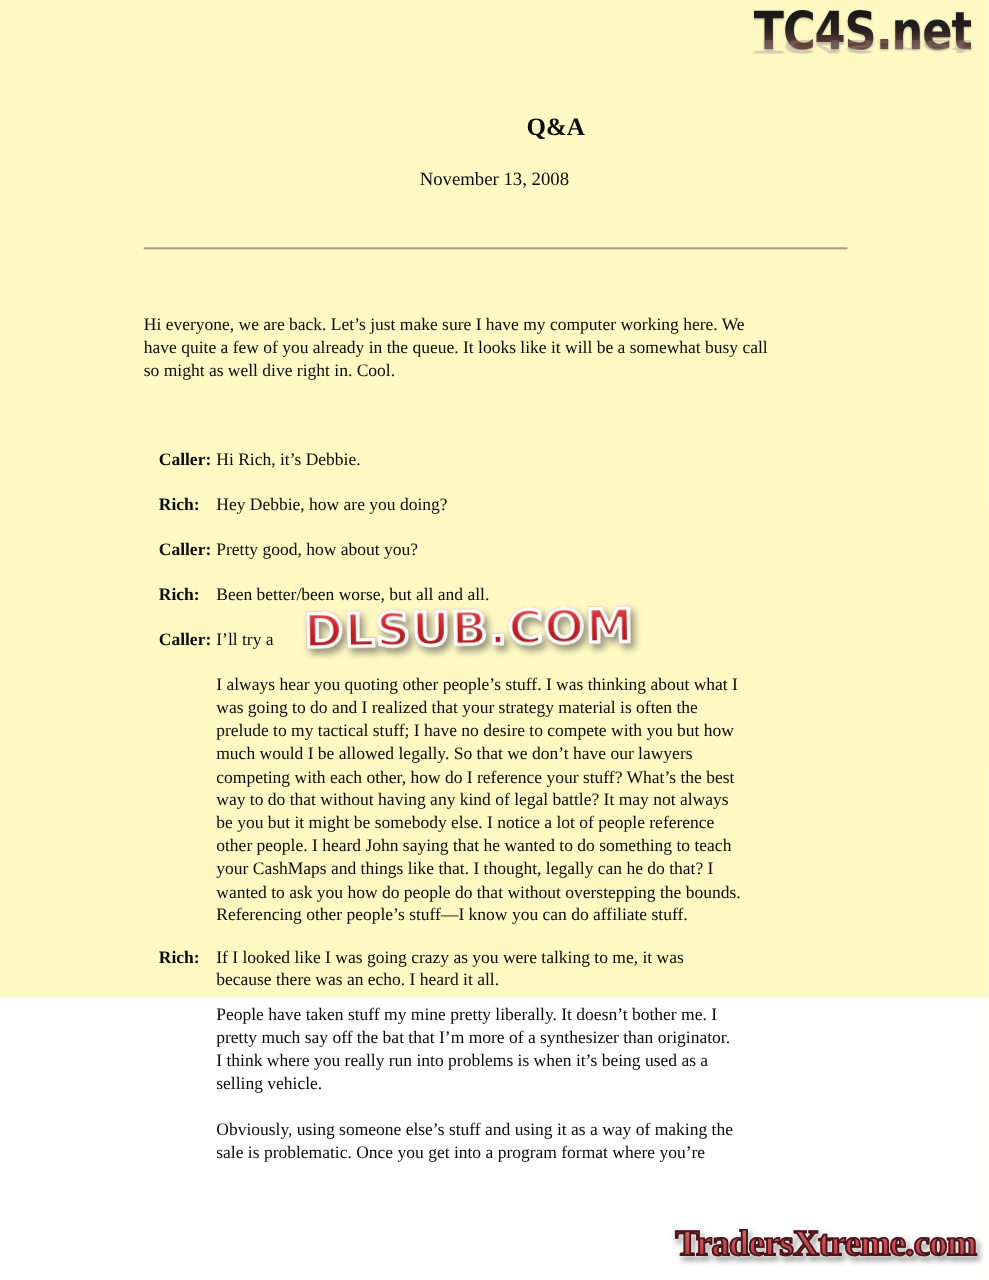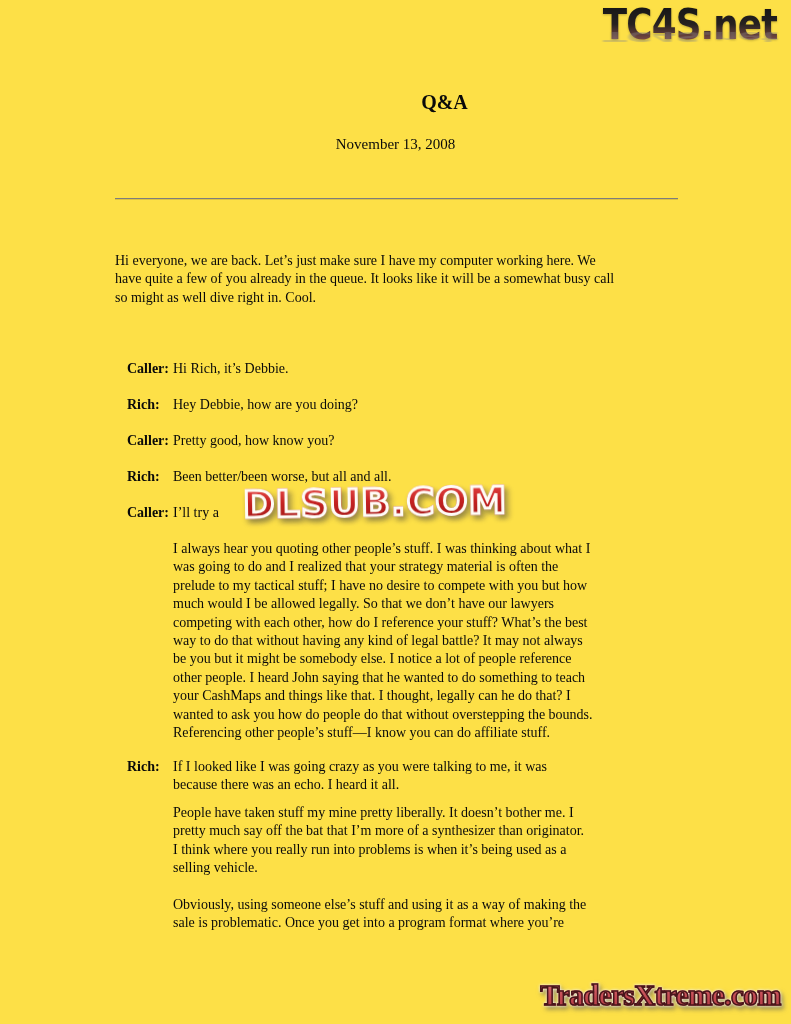--- a/index.html
+++ b/index.html
@@ -2,22 +2,22 @@
 <html><head>
 <meta charset="utf-8">
 <style>
   * { margin: 0; padding: 0; box-sizing: border-box; }
   html, body { background: #ffffff; }
   body { width: 791px; height: 1024px; overflow: hidden; }
 
   .page {
     position: relative;
     width: 791px;
-    height: 1024px;
-    background: #fde047;
+    height: 798px;
+    background: #fef9c3;
     font-family: "Liberation Serif", serif;
     color: #0a0a0a;
   }
 
   
   .logo-top {
     position: absolute;
     top: 4px;
     right: 14px;
     font-family: "DejaVu Sans", sans-serif;
@@ -168,21 +168,21 @@
     <div class="speech">Hi Rich, it’s Debbie.</div>
   </div>
 
   <div class="dlg-row" style="top:396px">
     <span class="speaker">Rich:</span>
     <div class="speech">Hey Debbie, how are you doing?</div>
   </div>
 
   <div class="dlg-row" style="top:432px">
     <span class="speaker">Caller:</span>
-    <div class="speech">Pretty good, how know you?</div>
+    <div class="speech">Pretty good, how about you?</div>
   </div>
 
   <div class="dlg-row" style="top:468px">
     <span class="speaker">Rich:</span>
     <div class="speech">Been better/been worse, but all and all.</div>
   </div>
 
   <div class="dlg-row" style="top:504px">
     <span class="speaker">Caller:</span>
     <div class="speech">I’ll try a</div>

